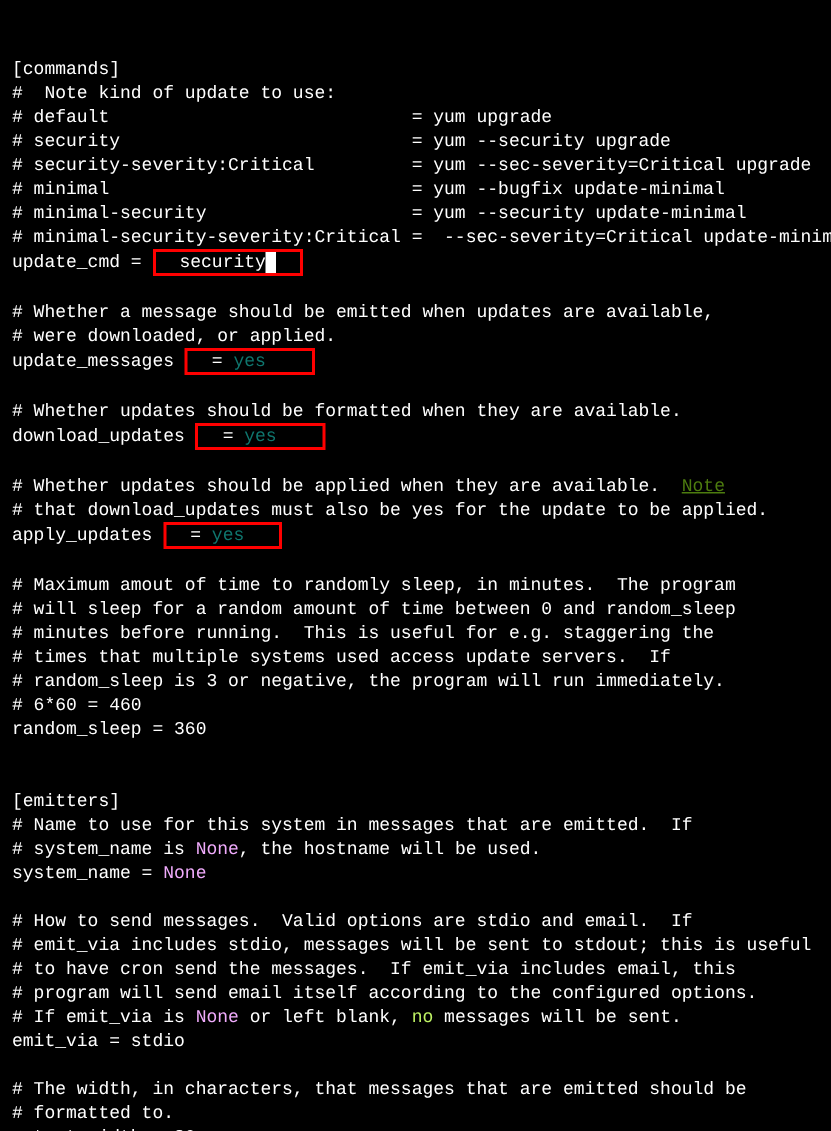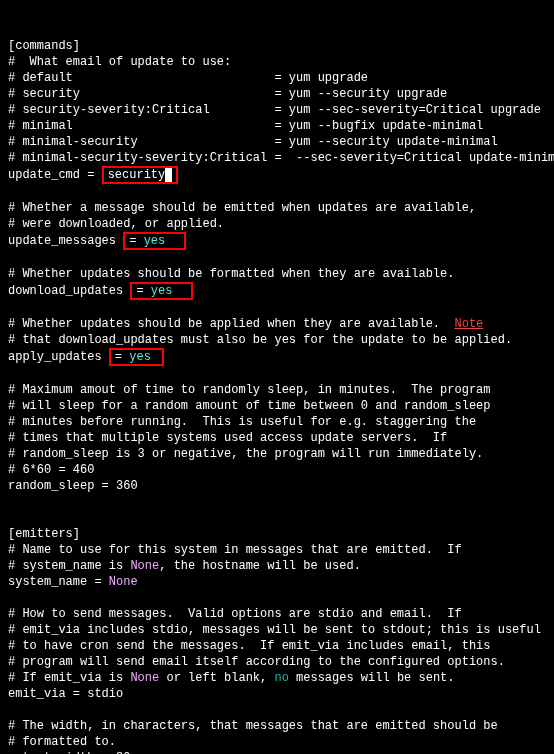--- a/index.html
+++ b/index.html
@@ -8,39 +8,39 @@
     background: #000000;
     color: #ffffff;
     font-family: "Consolas", "Courier New", monospace;
     font-size: 12px;
     line-height: 16px;
     white-space: pre;
     width: 554px;
     box-sizing: border-box;
   }
   .val-magenta { color: #f0abfc; }
-  .val-cyan { color: #ef4444; text-decoration: underline; }
-  .val-red { color: #14b8a6; }
-  .val-green { color: #5eead4; }
+  .val-cyan { color: #4d7c0f; text-decoration: underline; }
+  .val-red { color: #bef264; }
+  .val-green { color: #0f766e; }
   .redbox {
     border: 2px solid #ff0000;
-    padding: 0 4px;
+    padding: 0 16px;
     display: inline-block;
     line-height: 14px;
   }
   .cursor {
     background: #ffffff;
     color: #000000;
   }
 </style>
 </head>
 <body>
 
 <div><span>[commands]</span>
-<span>#  What email of update to use:</span>
+<span>#  Note kind of update to use:</span>
 <span># default                            = yum upgrade</span>
 <span># security                           = yum --security upgrade</span>
 <span># security-severity:Critical         = yum --sec-severity=Critical upgrade</span>
 <span># minimal                            = yum --bugfix update-minimal</span>
 <span># minimal-security                   = yum --security update-minimal</span>
 <span># minimal-security-severity:Critical =  --sec-severity=Critical update-minima</span>
 <span>update_cmd = </span><span class="redbox"><span>security</span><span class="cursor"> </span></span>
 
 <span># Whether a message should be emitted when updates are available,</span>
 <span># were downloaded, or applied.</span>

